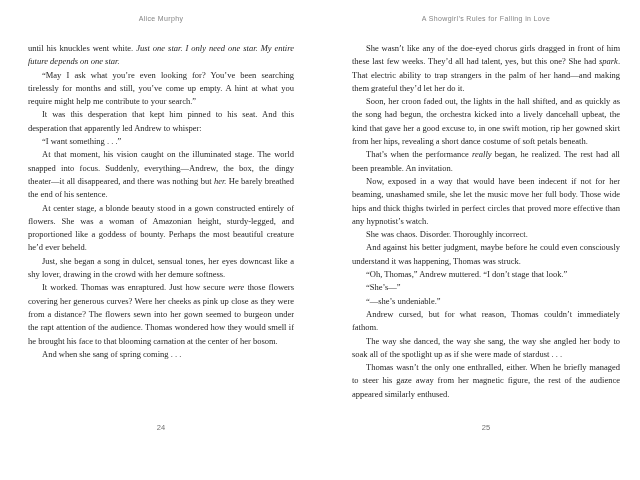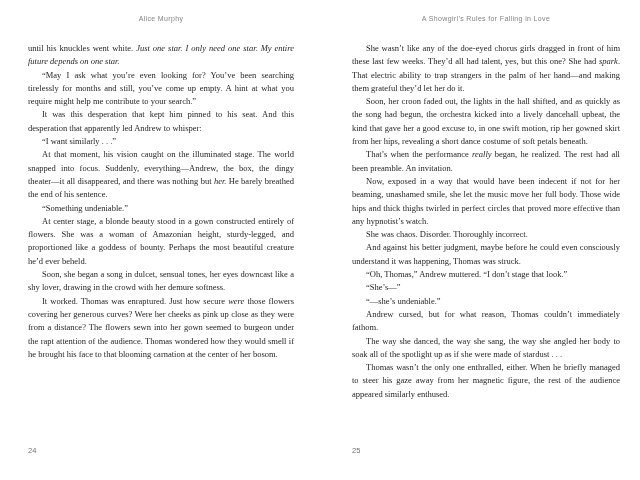--- a/index.html
+++ b/index.html
@@ -33,48 +33,48 @@
     color: #1e1e1e;
     text-align: justify;
   }
   .text-block.left  { left: 28px;  width: 266px; }
   .text-block.right { left: 352px; width: 268px; }
   .para { margin: 0; text-align: justify; }
   .para.indent { text-indent: 14px; }
   .ital { font-style: italic; }
   .folio {
     position: absolute;
-    top: 446px;
+    top: 423px;
     font-family: "Liberation Sans", sans-serif;
     font-size: 7.5px;
     color: #6f6f6f;
-    text-align: left;
+    text-align: center;
   }
   .folio.left  { left: 28px;  width: 266px; }
   .folio.right { left: 352px; width: 268px; }
 </style>
 </head>
 <body>
 
 <div class="spread">
 
   <div class="running-head left">Alice Murphy</div>
 
   <div class="running-head right">A Showgirl’s Rules for Falling in Love</div>
 
   <div class="text-block left">
       <p class="para"><span>until his knuckles went white. </span><span class="ital">Just one star. I only need one star. My entire future depends on one star.</span></p>
       <p class="para indent"><span>“May I ask what you’re even looking for? You’ve been searching tirelessly for months and still, you’ve come up empty. A hint at what you require might help me contribute to your search.”</span></p>
       <p class="para indent"><span>It was this desperation that kept him pinned to his seat. And this desperation that apparently led Andrew to whisper:</span></p>
-      <p class="para indent"><span>“I want similarly . . .”</span></p>
+      <p class="para indent"><span>“I want something . . .”</span></p>
       <p class="para indent"><span>At that moment, his vision caught on the illuminated stage. The world snapped into focus. Suddenly, everything—Andrew, the box, the dingy theater—it all disappeared, and there was nothing but </span><span class="ital">her.</span><span> He barely breathed the end of his sentence.</span></p>
-      <p class="para indent"><span>“Something undeniable.”</span></p>
       <p class="para indent"><span>At center stage, a blonde beauty stood in a gown constructed entirely of flowers. She was a woman of Amazonian height, sturdy-legged, and proportioned like a goddess of bounty. Perhaps the most beautiful creature he’d ever beheld.</span></p>
-      <p class="para indent"><span>Soon, she began a song in dulcet, sensual tones, her eyes downcast like a shy lover, drawing in the crowd with her demure softness.</span></p>
+      <p class="para indent"><span>Just, she began a song in dulcet, sensual tones, her eyes downcast like a shy lover, drawing in the crowd with her demure softness.</span></p>
       <p class="para indent"><span>It worked. Thomas was enraptured. Just how secure </span><span class="ital">were</span><span> those flowers covering her generous curves? Were her cheeks as pink up close as they were from a distance? The flowers sewn into her gown seemed to burgeon under the rapt attention of the audience. Thomas wondered how they would smell if he brought his face to that blooming carnation at the center of her bosom.</span></p>
+      <p class="para indent"><span>And when she sang of spring coming . . .</span></p>
     </div>
 
   <div class="text-block right">
       <p class="para indent"><span>She wasn’t like any of the doe-eyed chorus girls dragged in front of him these last few weeks. They’d all had talent, yes, but this one? She had </span><span class="ital">spark</span><span>. That electric ability to trap strangers in the palm of her hand—and making them grateful they’d let her do it.</span></p>
       <p class="para indent"><span>Soon, her croon faded out, the lights in the hall shifted, and as quickly as the song had begun, the orchestra kicked into a lively dancehall upbeat, the kind that gave her a good excuse to, in one swift motion, rip her gowned skirt from her hips, revealing a short dance costume of soft petals beneath.</span></p>
       <p class="para indent"><span>That’s when the performance </span><span class="ital">really</span><span> began, he realized. The rest had all been preamble. An invitation.</span></p>
       <p class="para indent"><span>Now, exposed in a way that would have been indecent if not for her beaming, unashamed smile, she let the music move her full body. Those wide hips and thick thighs twirled in perfect circles that proved more effective than any hypnotist’s watch.</span></p>
       <p class="para indent"><span>She was chaos. Disorder. Thoroughly incorrect.</span></p>
       <p class="para indent"><span>And against his better judgment, maybe before he could even consciously understand it was happening, Thomas was struck.</span></p>
       <p class="para indent"><span>“Oh, Thomas,” Andrew muttered. “I don’t stage that look.”</span></p>

